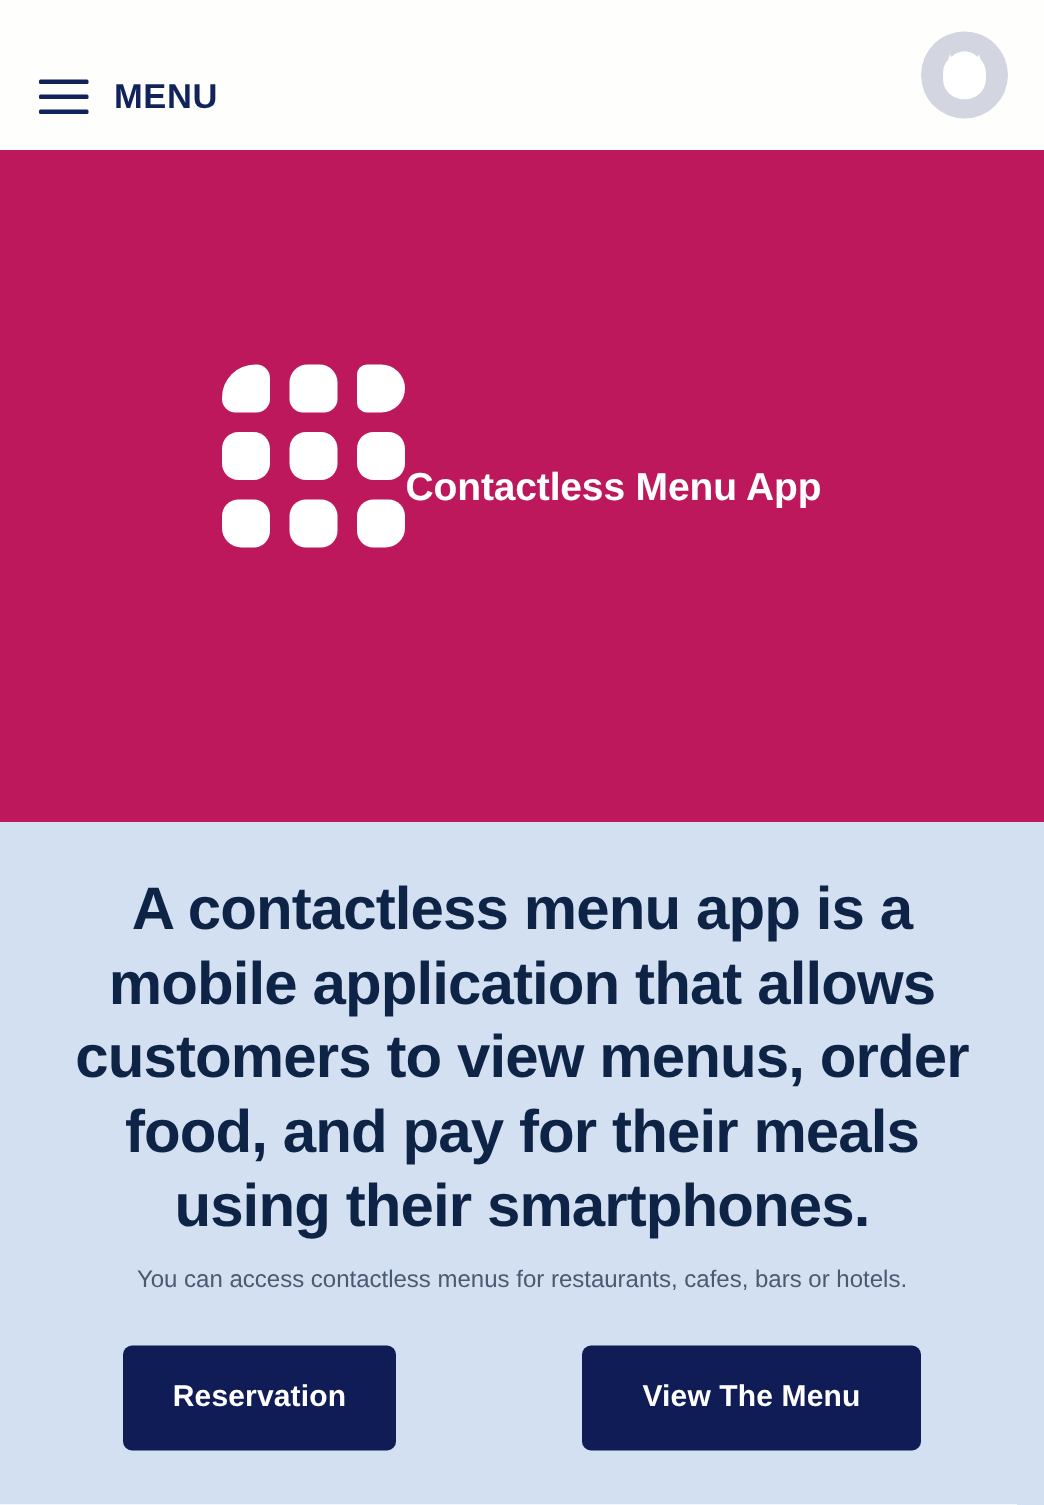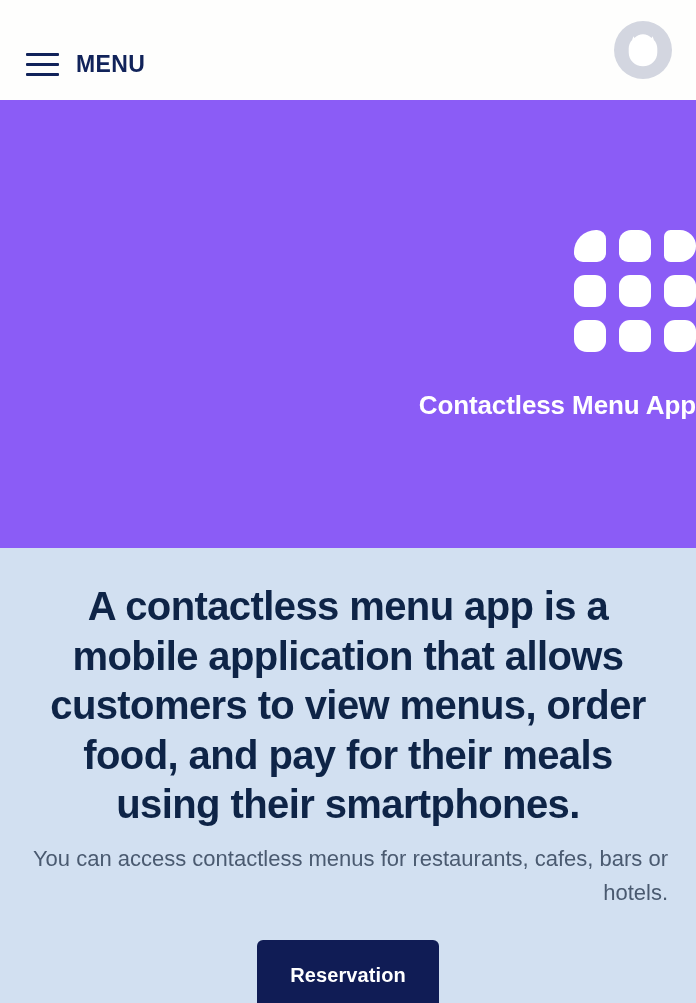--- a/index.html
+++ b/index.html
@@ -78,24 +78,24 @@
     display:flex;
     align-items:center;
     justify-content:center;
     flex:0 0 58px;
   }
   .brand-logo svg { display:block; }
 
   
   .hero {
     flex:0 0 448px;
-    background:#8b5cf6;
-    display:flex;
-    flex-direction:column;
-    align-items:flex-end;
+    background:#be185d;
+    display:flex;
+    flex-direction:row;
+    align-items:center;
     justify-content:center;
     gap:0;
   }
 
   .app-grid-icon {
     display:grid;
     grid-template-columns:repeat(3, 32px);
     grid-template-rows:repeat(3, 32px);
     gap:13px;
     margin-bottom:40px;
@@ -138,21 +138,21 @@
     font-weight:700;
     line-height:1.24;
     color:#0e2447;
     text-align:center;
     letter-spacing:-0.6px;
     max-width:640px;
   }
 
   .intro-subtext {
     margin-top:12px;
-    font-size:22px;
+    font-size:16px;
     line-height:1.55;
     color:#4a5a70;
     text-align:right;
     font-weight:400;
     max-width:640px;
   }
 
   .cta-row {
     margin-top:30px;
     display:flex;
@@ -230,17 +230,18 @@
   </section>
 
   <section class="intro">
 
     <h2 class="intro-heading">A contactless menu app is a mobile application that allows customers to view menus, order food, and pay for their meals using their smartphones.</h2>
 
     <p class="intro-subtext">You can access contactless menus for restaurants, cafes, bars or hotels.</p>
 
     <div class="cta-row">
       <button class="cta-button">Reservation</button>
+      <button class="cta-button wide">View The Menu</button>
     </div>
 
   </section>
 
 </div>
 
 </body></html>

